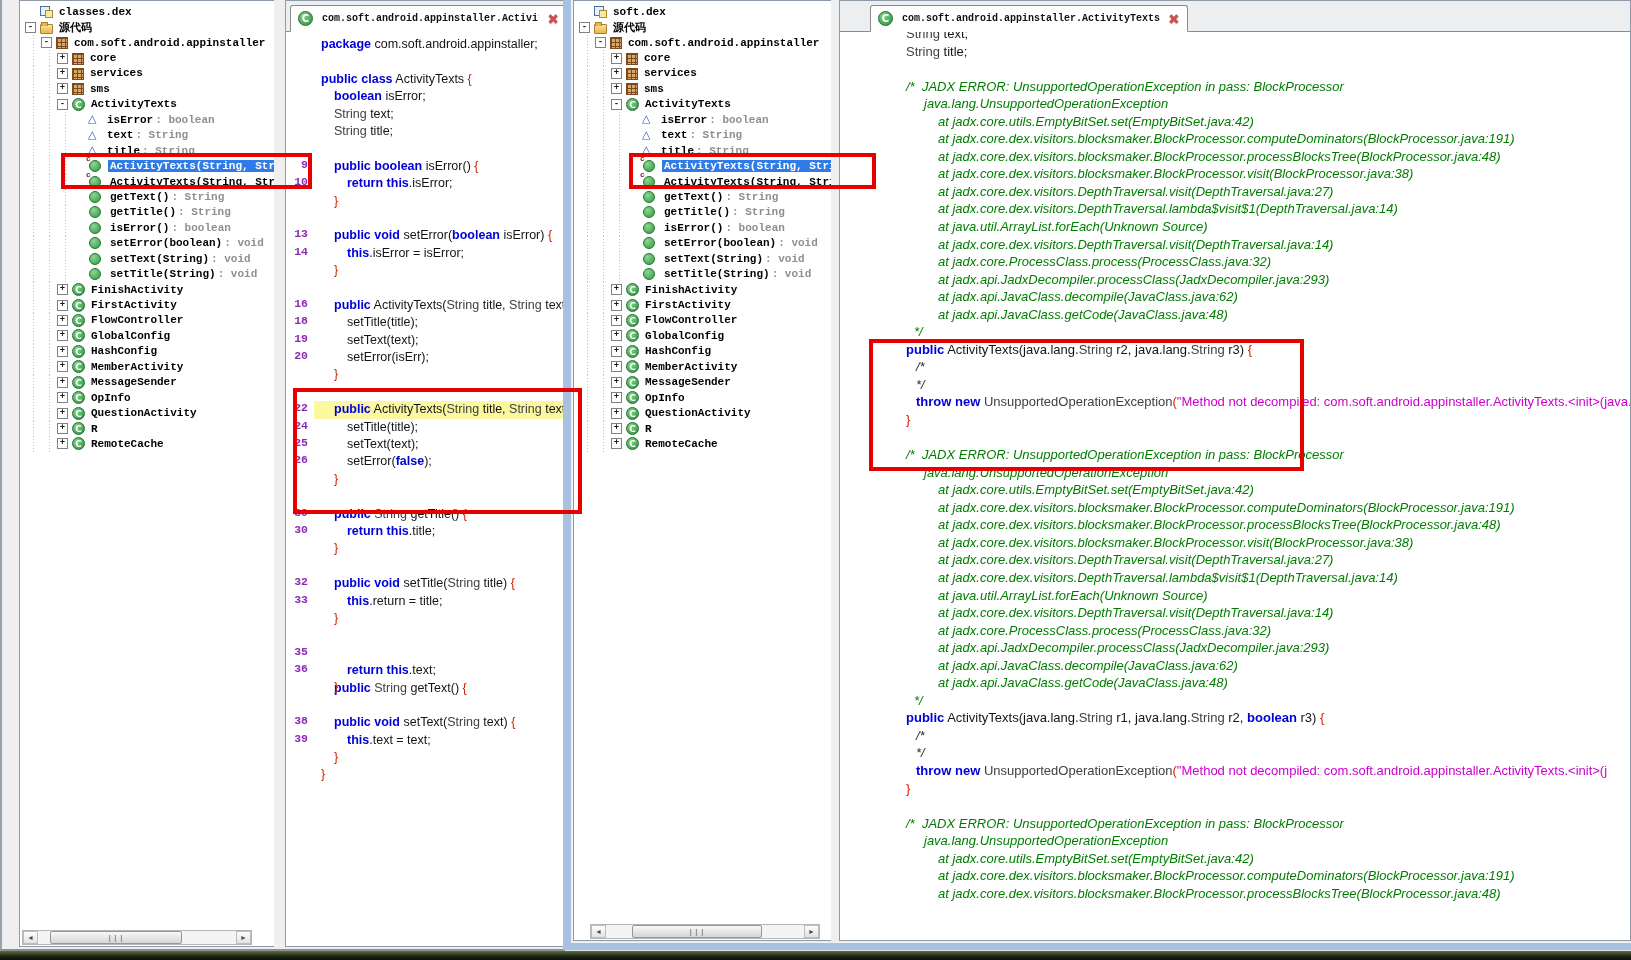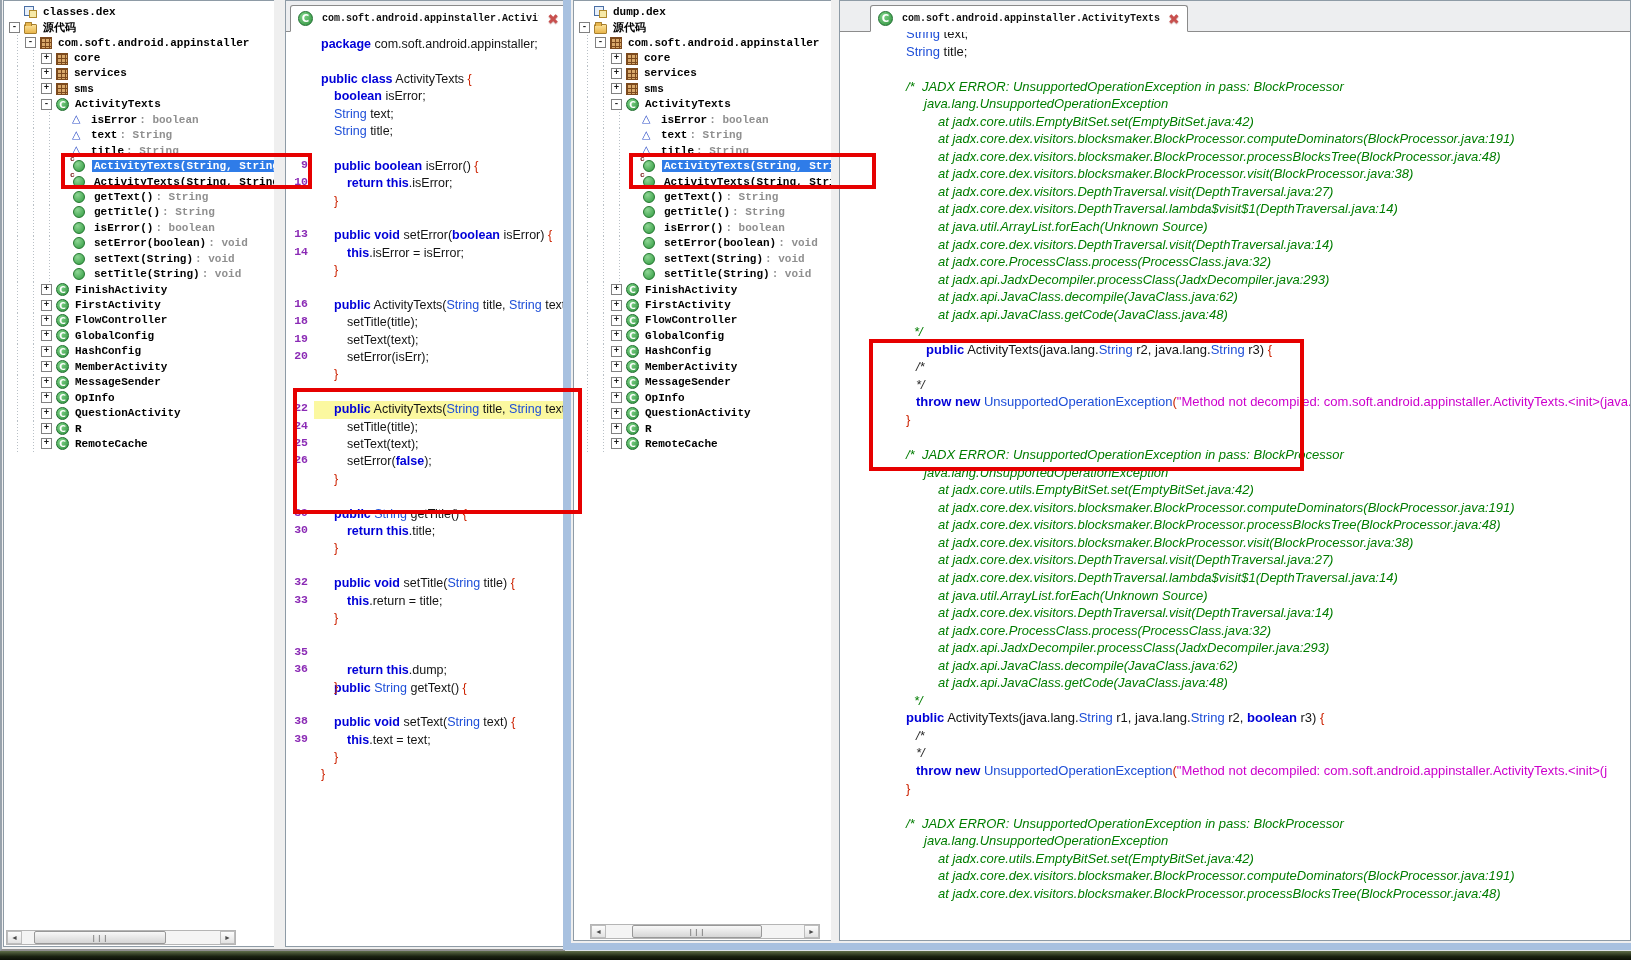--- a/index.html
+++ b/index.html
@@ -1,21 +1,21 @@
 <!DOCTYPE html>
 <html><head>
 <meta charset="utf-8">
 <style>
   html,body{margin:0;padding:0;background:#DDE3EA;}
   body{width:1631px;height:960px;position:relative;overflow:hidden;font-family:"Liberation Sans",sans-serif;}
   .win{position:absolute;top:0;background:#EFEFEF;box-sizing:border-box;}
   .win-left{left:0;width:565px;height:951px;z-index:1;border-left:2px solid #98A2AC;border-bottom:2px solid #8E8E8E;}
   .win-right{left:563px;width:1068px;height:950px;z-index:2;border-left:8px solid #A8C1E0;border-bottom:7px solid #A8C1E0;}
   .tree-panel{position:absolute;top:0;bottom:2px;background:#fff;border:1px solid #8E9BA6;overflow:hidden;}
-  .win-left .tree-panel{left:1px;width:270px;}
+  .win-left .tree-panel{left:17px;width:270px;}
   .win-right .tree-panel{left:2px;width:258px;}
   .vsplit{position:absolute;top:0;bottom:2px;background:#EFEFEF;}
   .win-left .vsplit{left:272px;width:11px;}
   .win-right .vsplit{left:260px;width:8px;}
   .code-pane{position:absolute;top:0;right:0;bottom:2px;background:#fff;border:1px solid #8E9BA6;display:flex;flex-direction:column;overflow:hidden;}
   .win-left .code-pane{left:283px;}
   .win-right .code-pane{left:268px;}
   
   .tabbar{height:30px;flex:none;background:#EDEEF0;border-bottom:1px solid #8C8C8C;display:flex;align-items:flex-end;padding-left:4px;}
   .tab{height:27px;background:#fff;border:1px solid #8A8A8A;border-bottom:1px solid #fff;margin-bottom:-1px;border-radius:3px 3px 0 0;display:flex;align-items:center;padding:0 7px;gap:5px;box-sizing:border-box;}
@@ -29,21 +29,21 @@
   .code-inner{position:absolute;left:0;top:0;width:100%;}
   #codeL{top:4px;}
   #codeR{top:-7px;}
   .line{display:flex;height:17.4px;line-height:17.4px;white-space:pre;font-size:12.5px;}
   .win-right .line{height:17.55px;line-height:17.55px;font-size:13px;}
   .gut{width:22px;flex:none;text-align:right;padding-right:6px;font:bold 11.5px "Liberation Mono",monospace;color:#8B2BB5;}
   .txt{flex:1;min-width:0;}
   .hl{background:#FBF8A0;}
   .hl-bg{background:#FBF8A0;}
   .kw{color:#0000D8;font-weight:bold;}
-  .ty{color:#1d4ed8;}
+  .ty{color:#404040;}
   .pl{color:#141414;}
   .br{color:#CC2200;}
   .cm{color:#007D00;font-style:italic;}
   .cd{color:#2A2A2A;font-style:italic;}
   .st{color:#CC00CC;}
   
   .tree{padding-top:3px;}
   .trow{display:flex;align-items:center;height:15.45px;font:bold 11px "Liberation Mono",monospace;color:#000;white-space:nowrap;padding-left:5px;}
   .ind{flex:none;height:100%;}
   .exp{width:9px;height:9px;flex:none;box-sizing:content-box;border:1px solid #818181;background:#fff;color:#1a1a1a;font:bold 9px/8px "Liberation Mono",monospace;text-align:center;margin-right:4px;}
@@ -324,40 +324,40 @@
           <div class="line"><span class="gut"></span><span class="txt" style="padding-left: 7px;"></span></div>
           <div class="line"><span class="gut">39</span><span class="txt" style="padding-left: 20px;"><span class="kw">public</span><span class="ty"> String</span><span class="pl"> getTitle() </span><span class="br">{</span></span></div>
           <div class="line"><span class="gut">30</span><span class="txt" style="padding-left: 33px;"><span class="kw">return this</span><span class="pl">.title;</span></span></div>
           <div class="line"><span class="gut"></span><span class="txt" style="padding-left: 20px;"><span class="br">}</span></span></div>
           <div class="line"><span class="gut"></span><span class="txt" style="padding-left: 7px;"></span></div>
           <div class="line"><span class="gut">32</span><span class="txt" style="padding-left: 20px;"><span class="kw">public void</span><span class="pl"> setTitle(</span><span class="ty">String</span><span class="pl"> title) </span><span class="br">{</span></span></div>
           <div class="line"><span class="gut">33</span><span class="txt" style="padding-left: 33px;"><span class="kw">this</span><span class="pl">.return = title;</span></span></div>
           <div class="line"><span class="gut"></span><span class="txt" style="padding-left: 20px;"><span class="br">}</span></span></div>
           <div class="line"><span class="gut"></span><span class="txt" style="padding-left: 7px;"></span></div>
           <div class="line"><span class="gut">35</span><span class="txt" style="padding-left: 20px; margin-top: 35px;"><span class="kw">public</span><span class="ty"> String</span><span class="pl"> getText() </span><span class="br">{</span></span></div>
-          <div class="line"><span class="gut">36</span><span class="txt" style="padding-left: 33px;"><span class="kw">return this</span><span class="pl">.dump;</span></span></div>
+          <div class="line"><span class="gut">36</span><span class="txt" style="padding-left: 33px;"><span class="kw">return this</span><span class="pl">.text;</span></span></div>
           <div class="line"><span class="gut"></span><span class="txt" style="padding-left: 20px;"><span class="br">}</span></span></div>
           <div class="line"><span class="gut"></span><span class="txt" style="padding-left: 7px;"></span></div>
           <div class="line"><span class="gut">38</span><span class="txt" style="padding-left: 20px;"><span class="kw">public void</span><span class="pl"> setText(</span><span class="ty">String</span><span class="pl"> text) </span><span class="br">{</span></span></div>
           <div class="line"><span class="gut">39</span><span class="txt" style="padding-left: 33px;"><span class="kw">this</span><span class="pl">.text = text;</span></span></div>
           <div class="line"><span class="gut"></span><span class="txt" style="padding-left: 20px;"><span class="br">}</span></span></div>
           <div class="line"><span class="gut"></span><span class="txt" style="padding-left: 7px;"><span class="br">}</span></span></div>
         </div>
     </div>
   </div>
 </div>
 
 <div class="win win-right">
   <div class="tree-panel">
     <div class="tree" id="treeR">
         <div class="trow">
           <span class="ind" style="width: 0px;"></span>
           <span class="expgap"></span>
           <span class="ic ic-dex"></span>
-          <span class="lbl">dump.dex</span>
+          <span class="lbl">soft.dex</span>
         </div>
         <div class="trow">
           <span class="ind" style="width: 0px;"></span>
           <span class="exp">-</span>
           <span class="ic ic-folder"></span>
           <span class="lbl">源代码</span>
         </div>
         <div class="trow">
           <span class="ind" style="width: 16px; background-image: repeating-linear-gradient(rgb(185, 192, 198) 0px, rgb(185, 192, 198) 1px, transparent 1px, transparent 3px); background-position: 8px 0px; background-size: 1px 100%; background-repeat: repeat-y;"></span>
           <span class="exp">-</span>
@@ -562,21 +562,21 @@
           <div class="line"><span class="txt" style="padding-left: 98px;"><span class="cm">at jadx.core.dex.visitors.blocksmaker.BlockProcessor.visit(BlockProcessor.java:38)</span></span></div>
           <div class="line"><span class="txt" style="padding-left: 98px;"><span class="cm">at jadx.core.dex.visitors.DepthTraversal.visit(DepthTraversal.java:27)</span></span></div>
           <div class="line"><span class="txt" style="padding-left: 98px;"><span class="cm">at jadx.core.dex.visitors.DepthTraversal.lambda$visit$1(DepthTraversal.java:14)</span></span></div>
           <div class="line"><span class="txt" style="padding-left: 98px;"><span class="cm">at java.util.ArrayList.forEach(Unknown Source)</span></span></div>
           <div class="line"><span class="txt" style="padding-left: 98px;"><span class="cm">at jadx.core.dex.visitors.DepthTraversal.visit(DepthTraversal.java:14)</span></span></div>
           <div class="line"><span class="txt" style="padding-left: 98px;"><span class="cm">at jadx.core.ProcessClass.process(ProcessClass.java:32)</span></span></div>
           <div class="line"><span class="txt" style="padding-left: 98px;"><span class="cm">at jadx.api.JadxDecompiler.processClass(JadxDecompiler.java:293)</span></span></div>
           <div class="line"><span class="txt" style="padding-left: 98px;"><span class="cm">at jadx.api.JavaClass.decompile(JavaClass.java:62)</span></span></div>
           <div class="line"><span class="txt" style="padding-left: 98px;"><span class="cm">at jadx.api.JavaClass.getCode(JavaClass.java:48)</span></span></div>
           <div class="line"><span class="txt" style="padding-left: 74px;"><span class="cm">*/</span></span></div>
-          <div class="line"><span class="txt" style="padding-left: 86px;"><span class="kw">public</span><span class="pl"> ActivityTexts(java.lang.</span><span class="ty">String</span><span class="pl"> r2, java.lang.</span><span class="ty">String</span><span class="pl"> r3) </span><span class="br">{</span></span></div>
+          <div class="line"><span class="txt" style="padding-left: 66px;"><span class="kw">public</span><span class="pl"> ActivityTexts(java.lang.</span><span class="ty">String</span><span class="pl"> r2, java.lang.</span><span class="ty">String</span><span class="pl"> r3) </span><span class="br">{</span></span></div>
           <div class="line"><span class="txt" style="padding-left: 76px;"><span class="cd">/*</span></span></div>
           <div class="line"><span class="txt" style="padding-left: 76px;"><span class="cd">*/</span></span></div>
           <div class="line"><span class="txt" style="padding-left: 76px;"><span class="kw">throw new</span><span class="ty"> UnsupportedOperationException</span><span class="br">(</span><span class="st">"Method not decompiled: com.soft.android.appinstaller.ActivityTexts.&lt;init&gt;(java.lang.S</span></span></div>
           <div class="line"><span class="txt" style="padding-left: 66px;"><span class="br">}</span></span></div>
           <div class="line"><span class="txt" style="padding-left: 66px;"></span></div>
           <div class="line"><span class="txt" style="padding-left: 66px;"><span class="cm">/*  JADX ERROR: UnsupportedOperationException in pass: BlockProcessor</span></span></div>
           <div class="line"><span class="txt" style="padding-left: 84px;"><span class="cm">java.lang.UnsupportedOperationException</span></span></div>
           <div class="line"><span class="txt" style="padding-left: 98px;"><span class="cm">at jadx.core.utils.EmptyBitSet.set(EmptyBitSet.java:42)</span></span></div>
           <div class="line"><span class="txt" style="padding-left: 98px;"><span class="cm">at jadx.core.dex.visitors.blocksmaker.BlockProcessor.computeDominators(BlockProcessor.java:191)</span></span></div>
           <div class="line"><span class="txt" style="padding-left: 98px;"><span class="cm">at jadx.core.dex.visitors.blocksmaker.BlockProcessor.processBlocksTree(BlockProcessor.java:48)</span></span></div>

